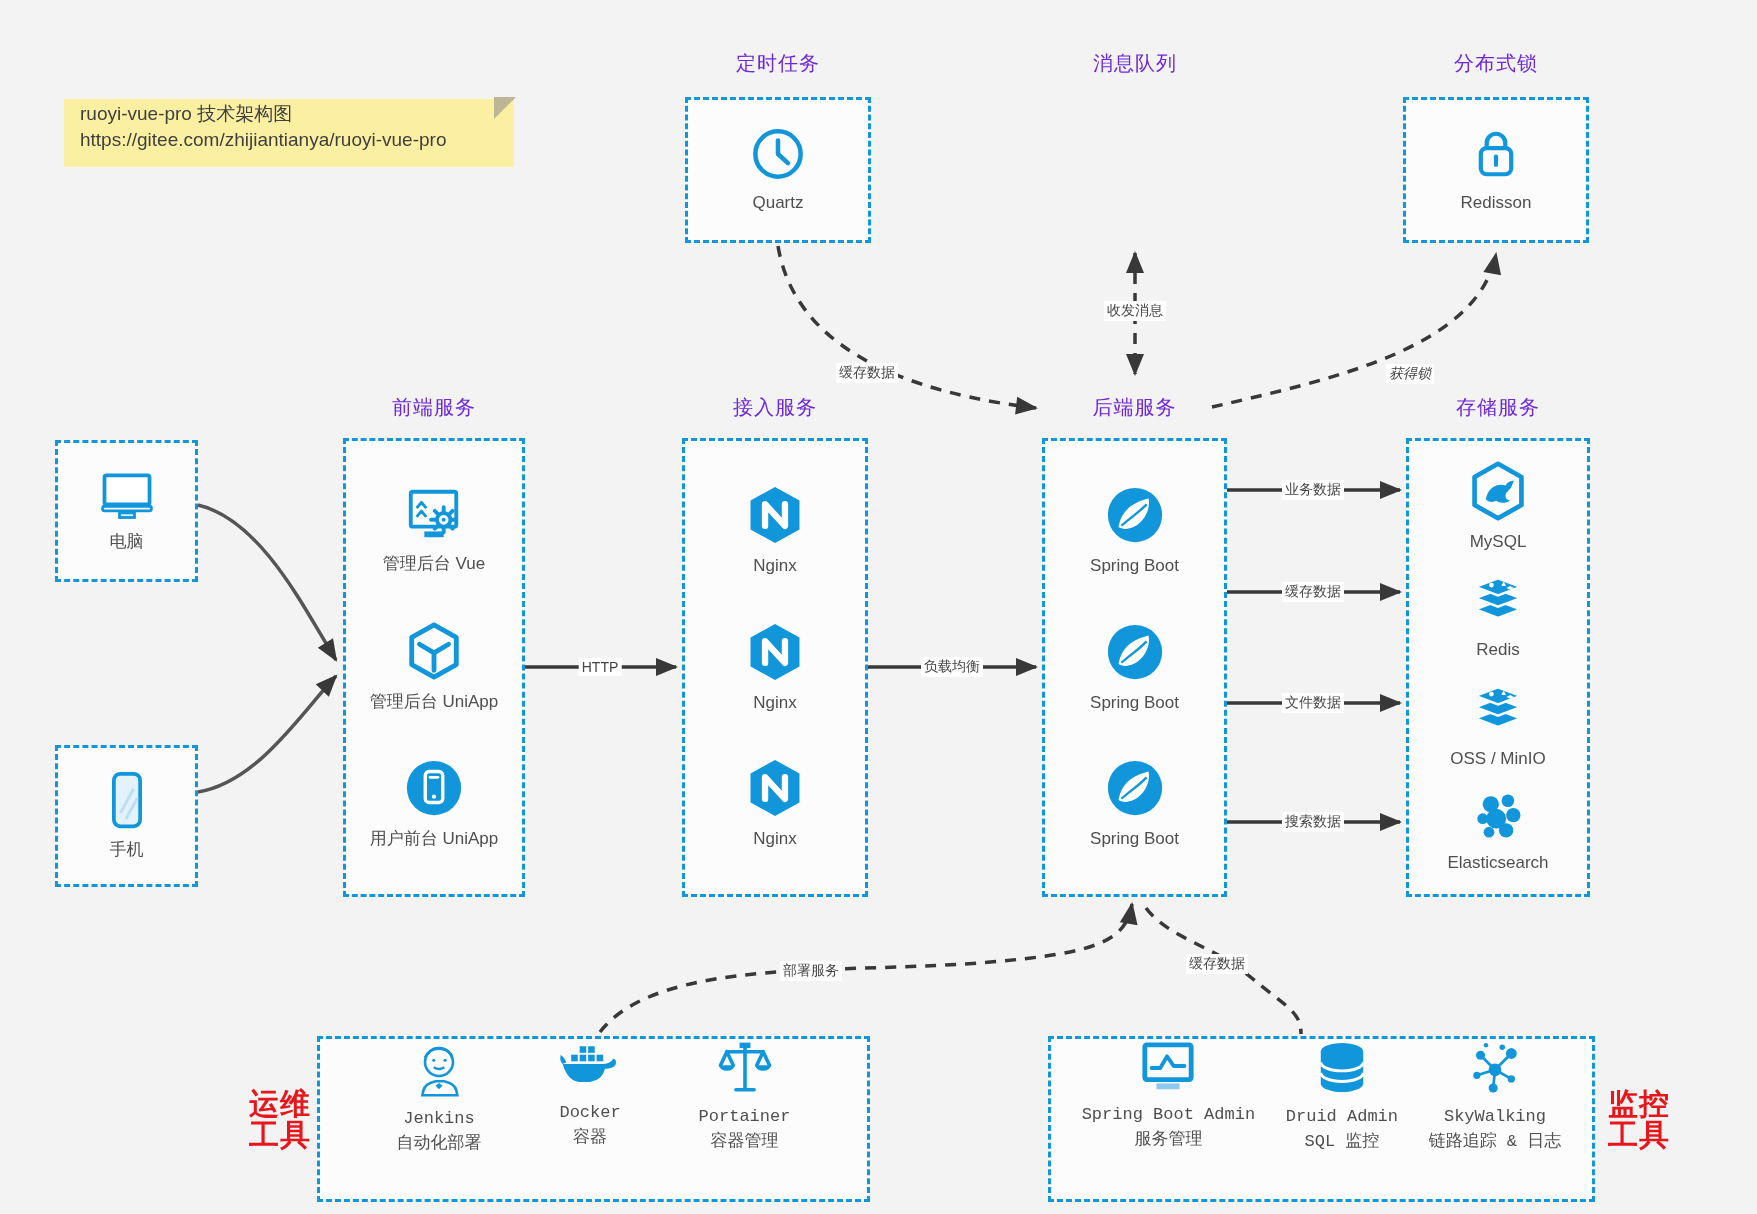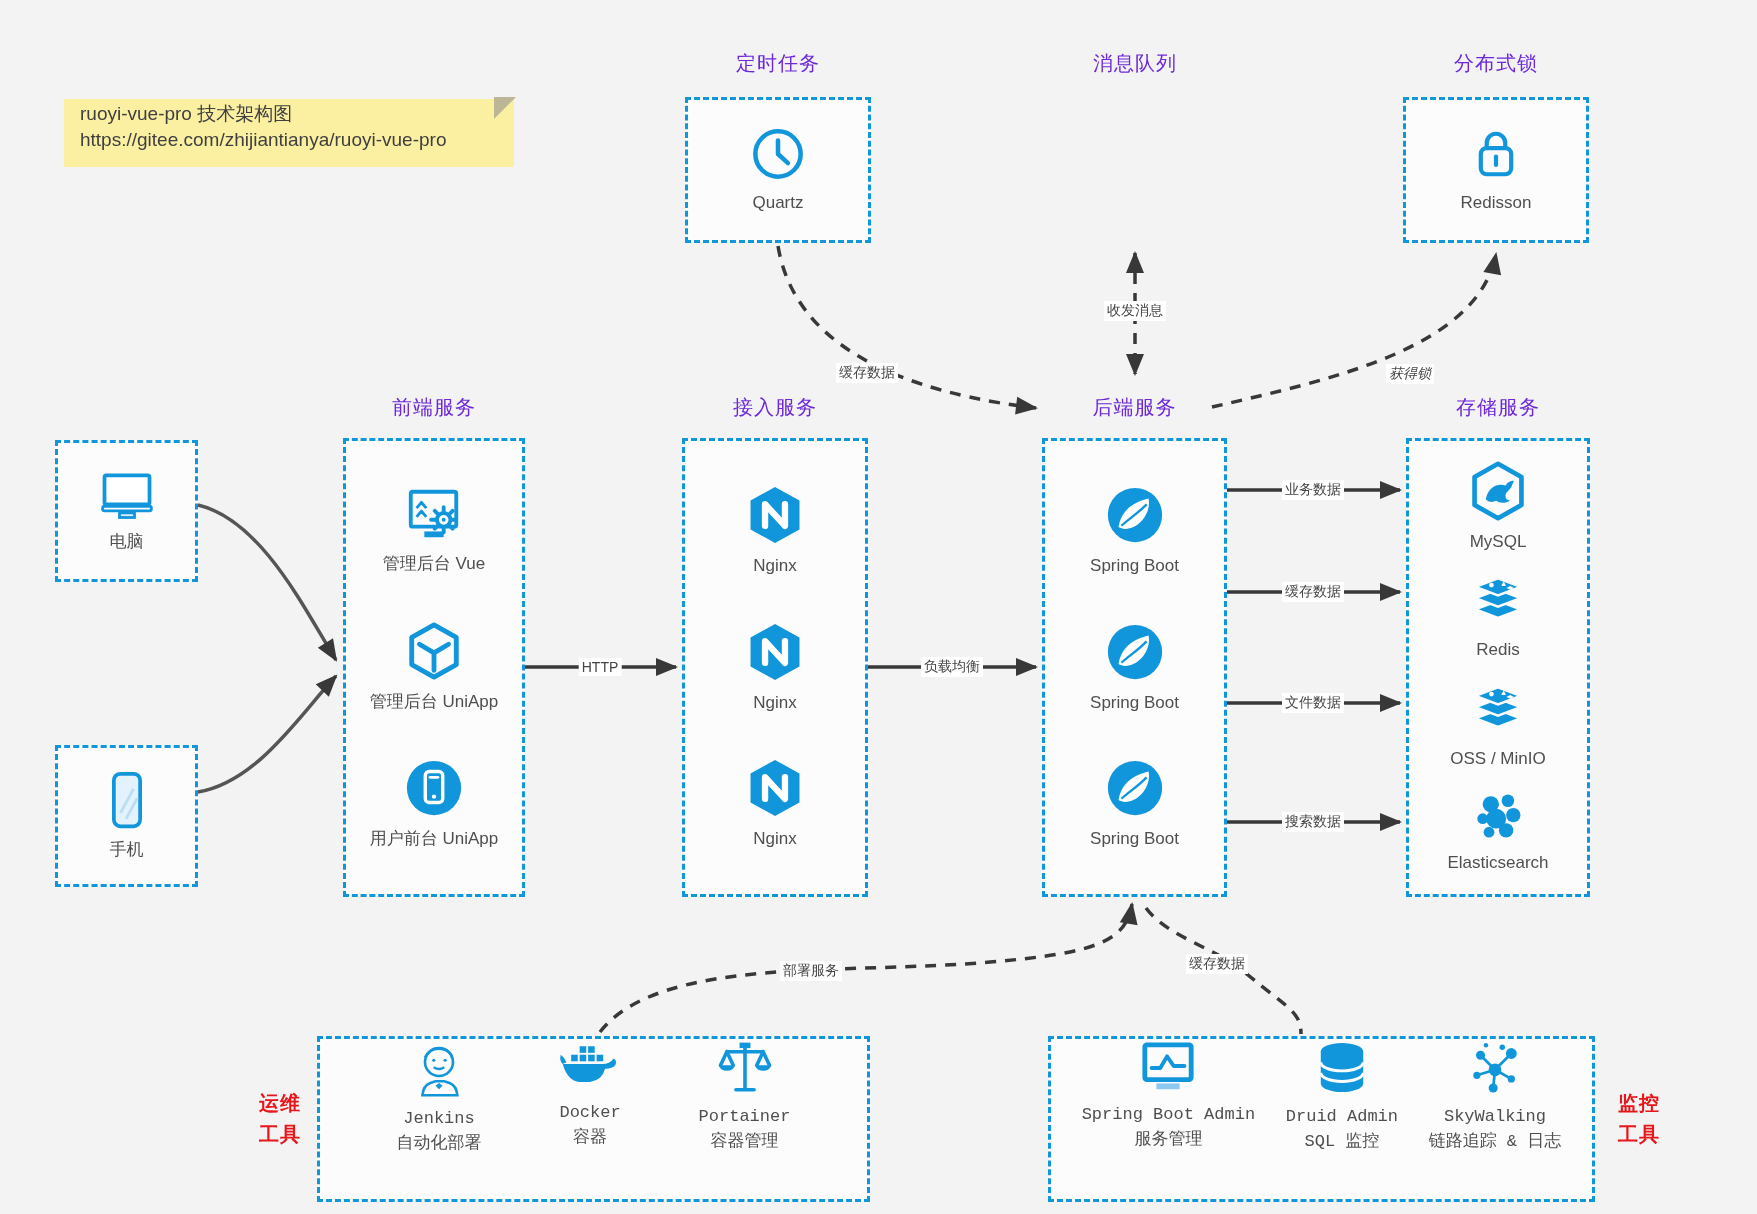--- a/index.html
+++ b/index.html
@@ -7,21 +7,21 @@
   #canvas { position:relative; width:1757px; height:1214px; background:#f3f3f4; overflow:hidden; }
 
   .dbox { position:absolute; border:3px dashed #1296db; background:#fcfcfd; box-sizing:border-box; z-index:1; }
   .col  { display:flex; flex-direction:column; justify-content:space-evenly; align-items:center; }
   .rowbox { display:flex; flex-direction:row; justify-content:space-evenly; align-items:flex-start;font-family:Liberation Mono, monospace; }
 
   .node { display:flex; flex-direction:column; align-items:center; gap:7px; }
   .node .lbl { font-size:17px; color:#4f4f4f; text-align:center; white-space:nowrap; line-height:25px; }
 
   .gtitle { position:absolute; font-size:20px; font-weight:normal; color:#6d28d9; text-align:center; letter-spacing:1px; z-index:2; }
-  .sidelabel { position:absolute; font-size:20px; font-weight:bold; color:#e7161b; text-align:center; line-height:31px; letter-spacing:1px; z-index:2; }
+  .sidelabel { position:absolute; font-size:30px; font-weight:bold; color:#e7161b; text-align:center; line-height:31px; letter-spacing:1px; z-index:2; }
 
   .elabel { position:absolute; font-size:14px; color:#454545; background:#ffffff; padding:1px 3px; transform:translate(-50%,-50%); white-space:nowrap; z-index:3; }
 
   #sticky-note { position:absolute; left:64px; top:99px; width:450px; height:68px; background:#fbf0a2; z-index:2; padding:2px 16px; box-sizing:border-box; }
   #sticky-note .ntext { font-size:19px; color:#3f3f3f; line-height:26px; white-space:nowrap; }
   #sticky-note .fold { position:absolute; right:-2px; top:-2px; width:0; height:0;
       border-left:22px solid #bcb596; border-bottom:22px solid transparent; }
 
   svg.iconsvg { display:block; }
   #edge-layer { position:absolute; left:0; top:0; z-index:2; pointer-events:none; }

